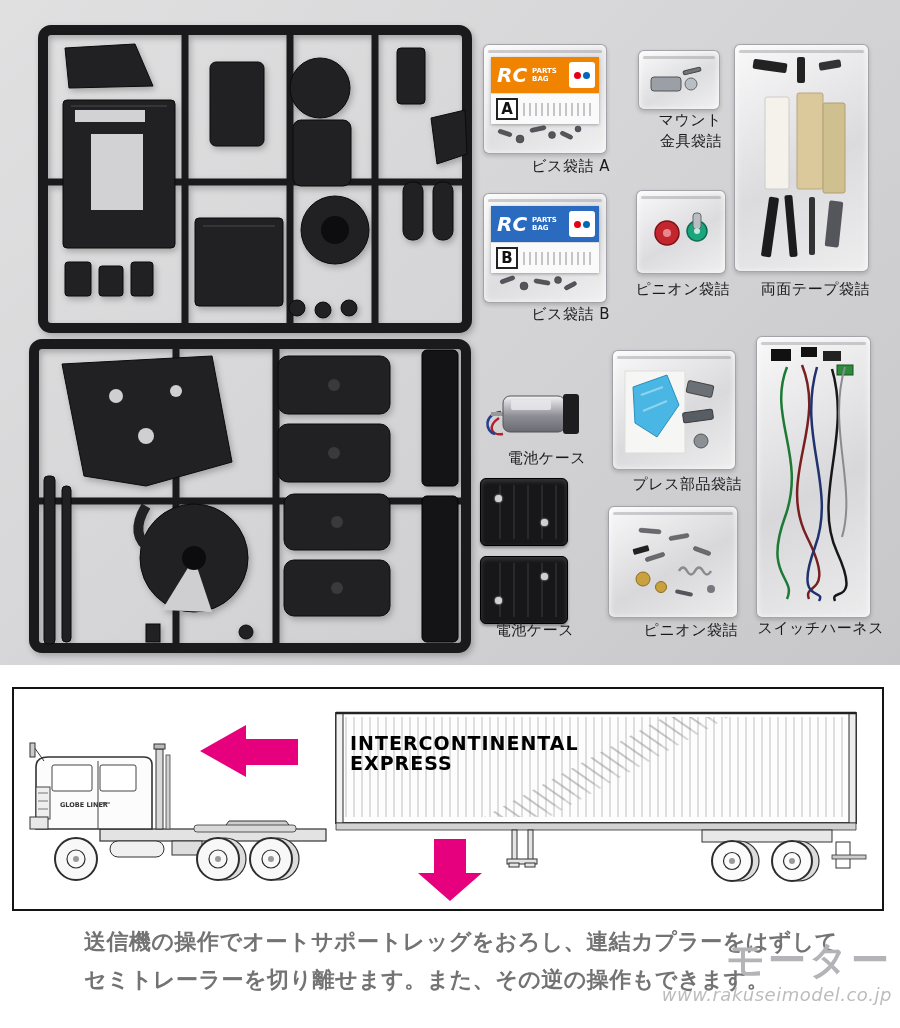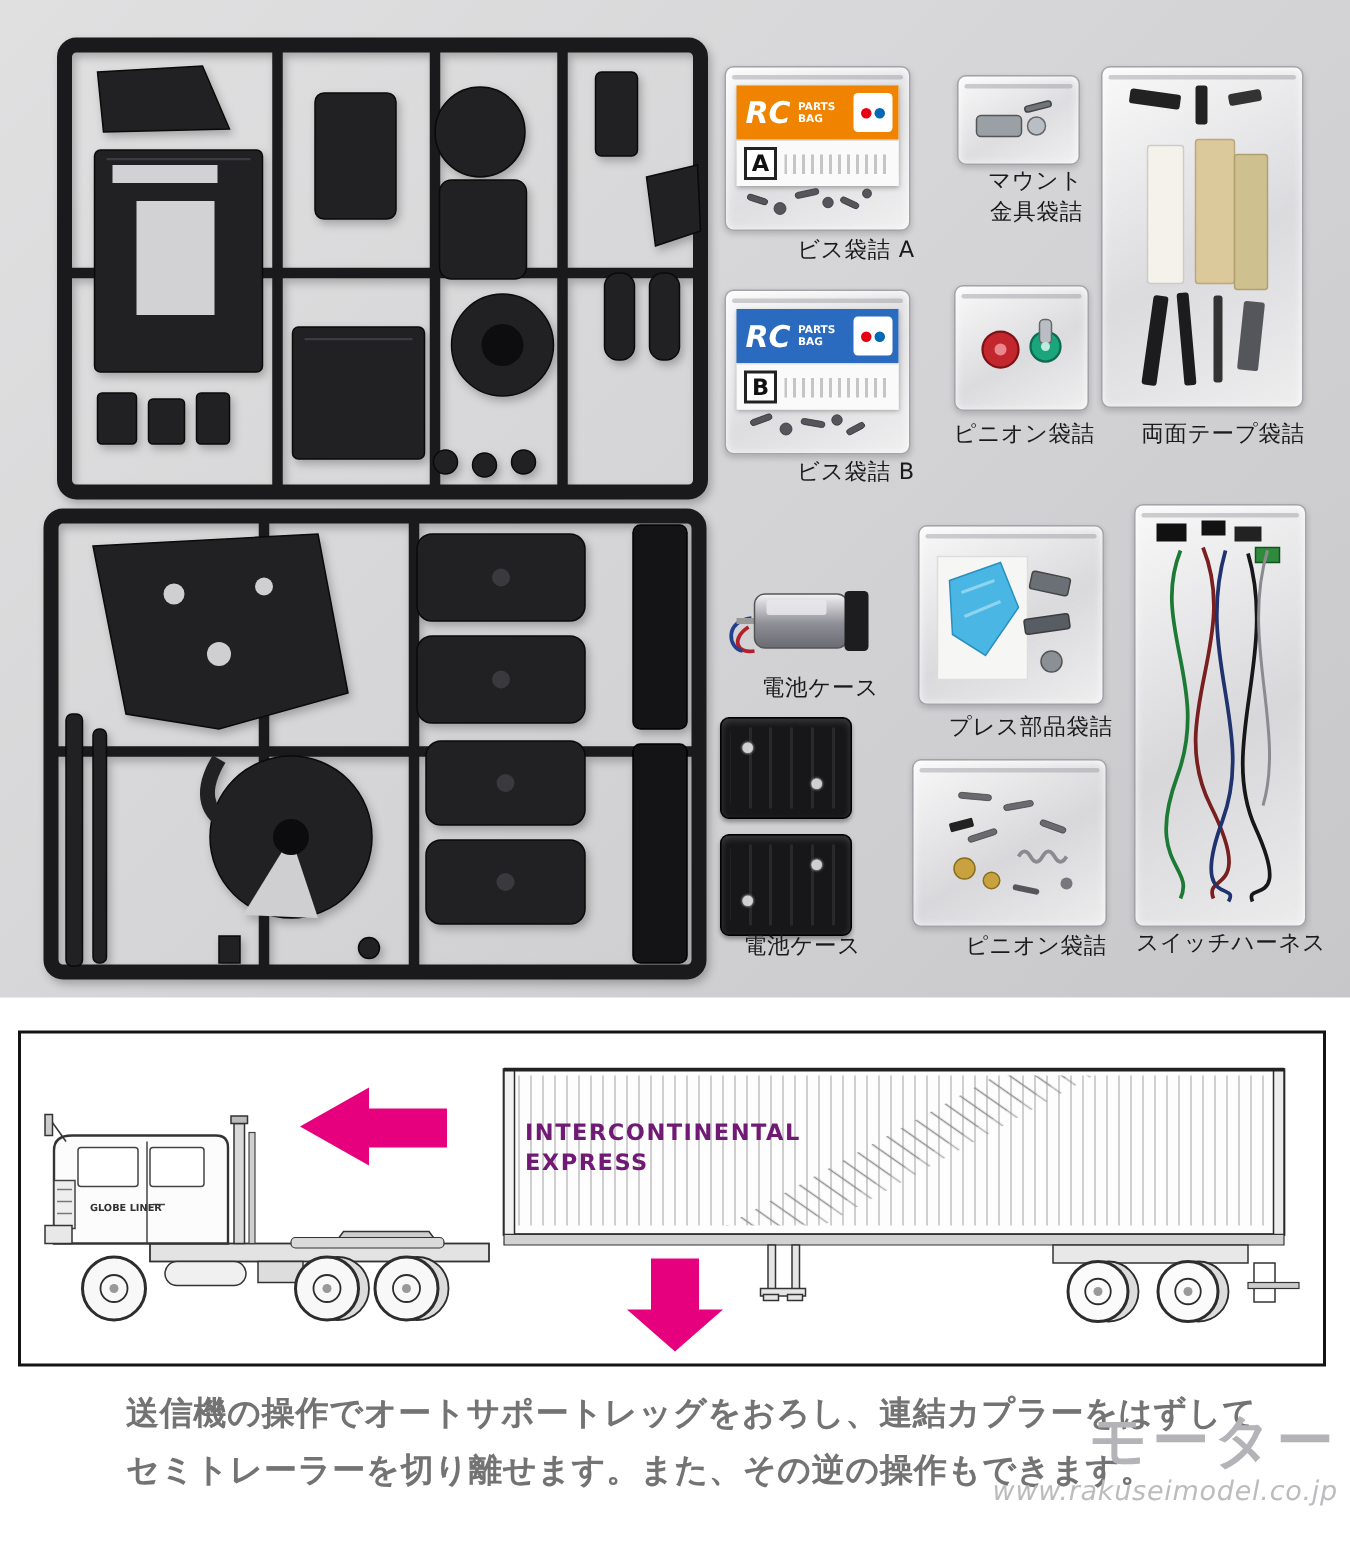--- a/index.html
+++ b/index.html
@@ -39,22 +39,22 @@
   .battery{position:absolute;width:86px;height:66px;background:#17171a;border:1px solid #000;border-radius:6px;
        box-shadow:inset 0 2px 5px rgba(255,255,255,.16),0 2px 3px rgba(0,0,0,.35);}
   .battery::after{content:"";position:absolute;inset:6px;border-radius:4px;
        background:repeating-linear-gradient(90deg,transparent 0 12px,rgba(255,255,255,.08) 12px 14px);}
   .battery .contact{position:absolute;width:7px;height:7px;border-radius:50%;background:#cfcfd2;box-shadow:0 0 2px #fff;}
 
   
   .instruction{position:absolute;left:0;top:665px;width:900px;height:363px;background:#fff;}
   .diagram-box{position:absolute;left:12px;top:22px;width:868px;height:220px;border:2px solid #141414;background:#fff;}
   .truck-svg{position:absolute;left:0;top:0;}
-  .trailer-text{position:absolute;left:336px;top:56px;font-weight:800;font-size:15px;line-height:20px;
-       letter-spacing:1px;color:#701a75;}
+  .trailer-text{position:absolute;left:336px;top:44px;font-weight:800;font-size:19px;line-height:20px;
+       letter-spacing:1px;color:#000000;}
   .caption{position:absolute;margin:0;font-size:22px;font-weight:bold;color:#737373;letter-spacing:.5px;white-space:nowrap;}
   .c1{left:84px;top:262px;} .c2{left:84px;top:300px;}
   .watermark{position:absolute;right:8px;top:273px;text-align:right;color:#b4b4b8;}
   .wm-name{font-size:38px;font-weight:bold;letter-spacing:3px;line-height:44px;}
   .wm-url{font-size:18px;margin-top:2px;color:#bcbcbf;letter-spacing:.5px;font-style:italic;}
 </style>
 </head>
 <body>
 
 <div class="page">

